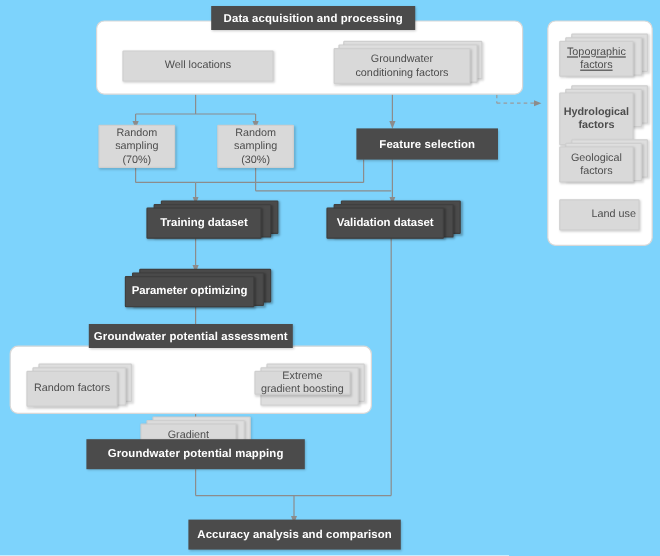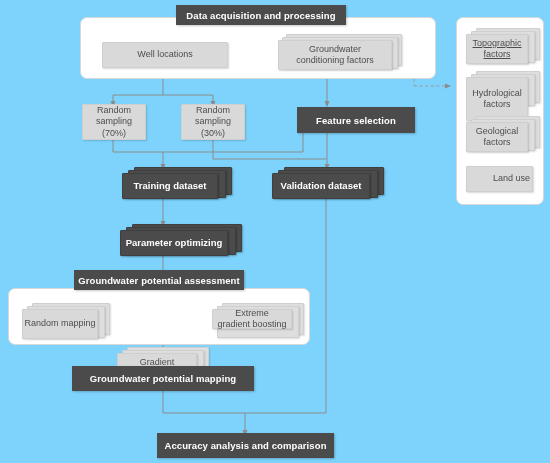--- a/index.html
+++ b/index.html
@@ -191,34 +191,34 @@
     <div class="sheet" style="left:6px; top:3px; width:96px; height:26px;"></div>
     <div class="front" style="width:96px; height:26px; top:6px;">Training dataset</div>
   </div>
 
   <div class="stack dark" style="left:272px; top:167px; width:128px; height:36px;">
     <div class="sheet" style="left:12px; top:0px; width:98px; height:26px;"></div>
     <div class="sheet" style="left:6px; top:3px; width:98px; height:26px;"></div>
     <div class="front" style="width:98px; height:26px; top:6px;">Validation dataset</div>
   </div>
 
-  <div class="stack dark" style="left:120px; top:224px; width:144px; height:36px;">
+  <div class="stack dark" style="left:104px; top:224px; width:144px; height:36px;">
     <div class="sheet" style="left:12px; top:0px; width:108px; height:26px;"></div>
     <div class="sheet" style="left:6px; top:3px; width:108px; height:26px;"></div>
     <div class="front" style="width:108px; height:26px; top:6px;">Parameter optimizing</div>
   </div>
 
   <div class="group-box" style="left:8px; top:288px; width:302px; height:57px;"></div>
 
   <div class="dark-bar" style="left:74px; top:270px; width:170px; height:20px;">Groundwater potential assessment</div>
 
   <div class="stack" style="left:22px; top:303px; width:90px; height:38px;">
     <div class="sheet" style="left:10px; top:0px; width:76px; height:30px;"></div>
     <div class="sheet" style="left:5px; top:3px; width:76px; height:30px;"></div>
-    <div class="front" style="width:76px; height:30px; top:6px;">Random mapping</div>
+    <div class="front" style="width:76px; height:30px; top:6px;">Random factors</div>
   </div>
 
   <div class="stack" style="left:117px; top:303px; width:115px; height:38px;margin-top:44px;">
     <div class="sheet" style="left:10px; top:0px; width:80px; height:30px;"></div>
     <div class="sheet" style="left:5px; top:3px; width:80px; height:30px;"></div>
     <div class="front" style="width:80px; height:30px; top:6px;">Gradient<br>boosting machine</div>
   </div>
 
   <div class="stack" style="left:212px; top:303px; width:94px; height:38px;">
     <div class="sheet" style="left:10px; top:0px; width:80px; height:30px;"></div>
@@ -234,21 +234,21 @@
 
   <div class="stack" style="left:466px; top:28px; width:72px; height:38px;">
     <div class="sheet" style="left:10px; top:0px; width:62px; height:30px;"></div>
     <div class="sheet" style="left:5px; top:3px; width:62px; height:30px;"></div>
     <div class="front" style="width:62px; height:30px; top:6px;text-decoration:underline;">Topographic<br>factors</div>
   </div>
 
   <div class="stack" style="left:466px; top:71px; width:72px; height:38px;">
     <div class="sheet" style="left:10px; top:0px; width:62px; height:30px;"></div>
     <div class="sheet" style="left:5px; top:3px; width:62px; height:30px;"></div>
-    <div class="front" style="width:62px; height:44px; top:6px;">Hydrological<br>factors</div>
+    <div class="front" style="width:62px; height:44px; top:6px;font-weight:bold;">Hydrological<br>factors</div>
   </div>
 
   <div class="stack" style="left:466px; top:116px; width:72px; height:38px;">
     <div class="sheet" style="left:10px; top:0px; width:62px; height:30px;"></div>
     <div class="sheet" style="left:5px; top:3px; width:62px; height:30px;"></div>
     <div class="front" style="width:62px; height:30px; top:6px;">Geological<br>factors</div>
   </div>
 
   <div class="card" style="left:466px; top:166px; width:67px; height:26px;padding-left:24px;">Land use</div>
 

